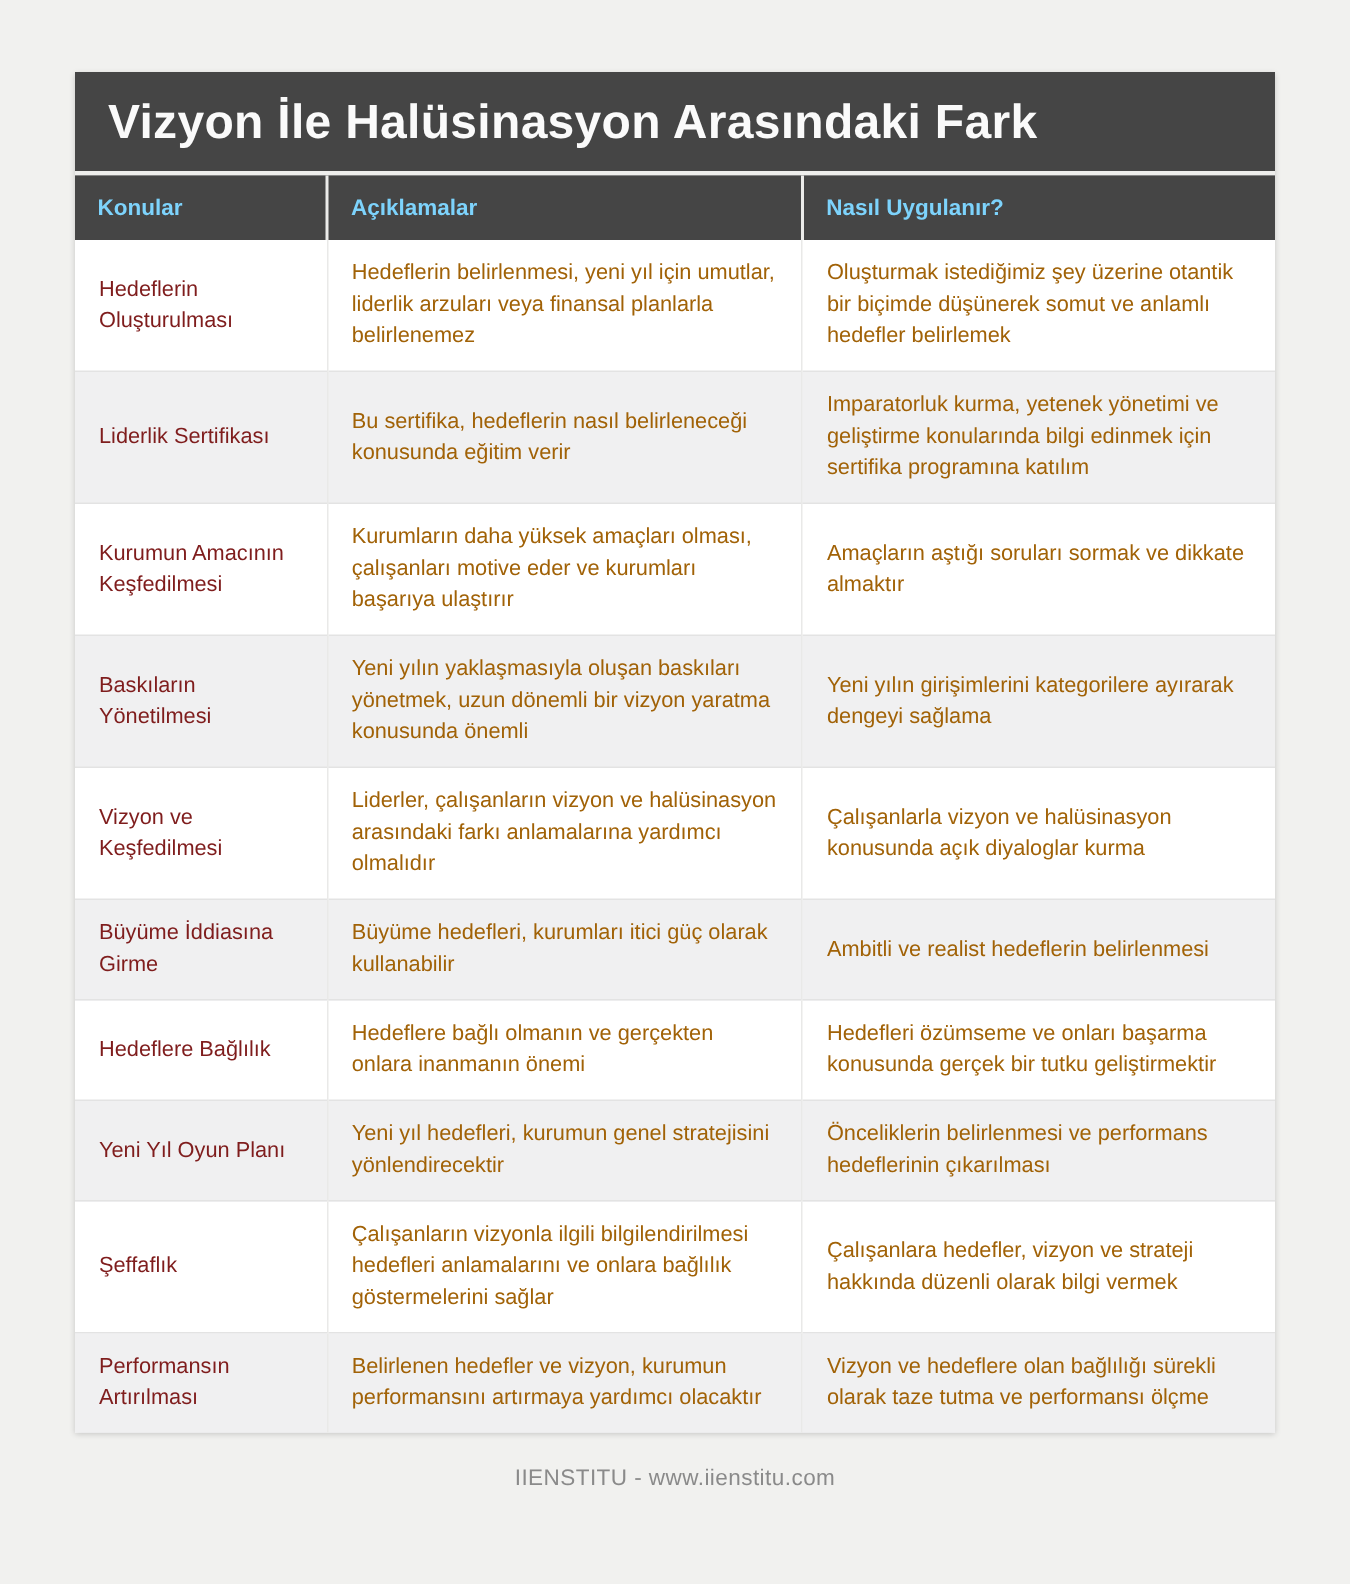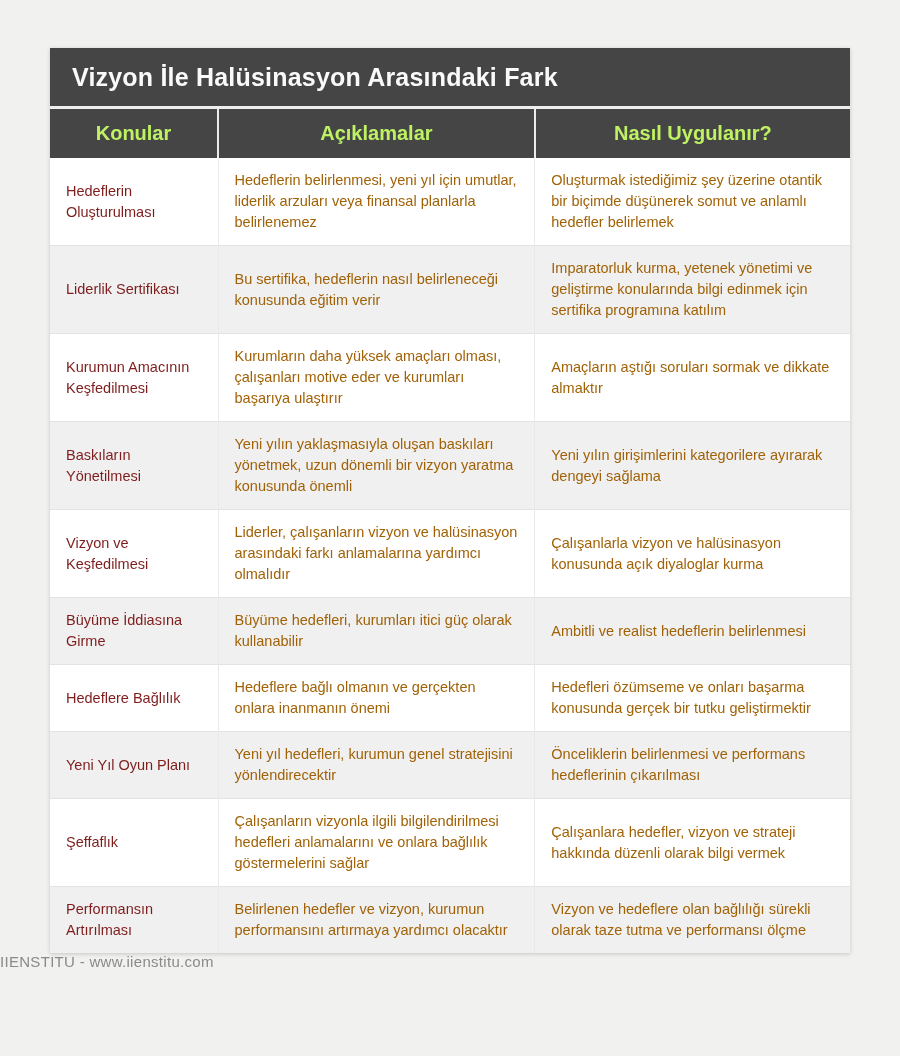--- a/index.html
+++ b/index.html
@@ -15,40 +15,40 @@
   }
   .card {
     width: 800px;
     margin: 48px auto 0 auto;
     background: #ffffff;
     box-shadow: 0 1px 4px rgba(0,0,0,0.18);
   }
   .title-bar {
     background: #454545;
     color: #fafafa;
-    font-size: 25px;
+    font-size: 32px;
     font-weight: bold;
     padding: 15px 22px 14px 22px;
     letter-spacing: 0.2px;
     border-bottom: 3px solid #eeeeec;
   }
   table.info-table {
     width: 100%;
     border-collapse: collapse;
     table-layout: fixed;
   }
   col.c1 { width: 21%; }
   col.c2 { width: 39.6%; }
   col.c3 { width: 39.4%; }
   table.info-table th {
     background: #454545;
-    color: #bef264;
-    font-size: 20px;
+    color: #7dd3fc;
+    font-size: 15px;
     font-weight: bold;
-    text-align: center;
+    text-align: left;
     padding: 13px 15px;
     border-left: 2px solid #ebebe9;
   }
   table.info-table th:first-child {
     border-left: none;
   }
   table.info-table td {
     font-size: 14.5px;
     line-height: 1.45;
     color: #a16207;
@@ -62,23 +62,24 @@
     border-left: none;
     color: #7f1d1d;
   }
   table.info-table tbody tr:first-child td {
     border-top: none;
   }
   table.info-table tbody tr:nth-child(even) {
     background: #f0f0f1;
   }
   .footer {
-    text-align: left;
+    text-align: center;
     color: #8a8a8a;
     font-size: 15px;
+    margin-top: 22px;
     letter-spacing: 0.3px;
   }
 </style>
 </head>
 <body>
 
 <div class="card">
   <div class="title-bar">Vizyon İle Halüsinasyon Arasındaki Fark</div>
   <table class="info-table">
     <colgroup>

